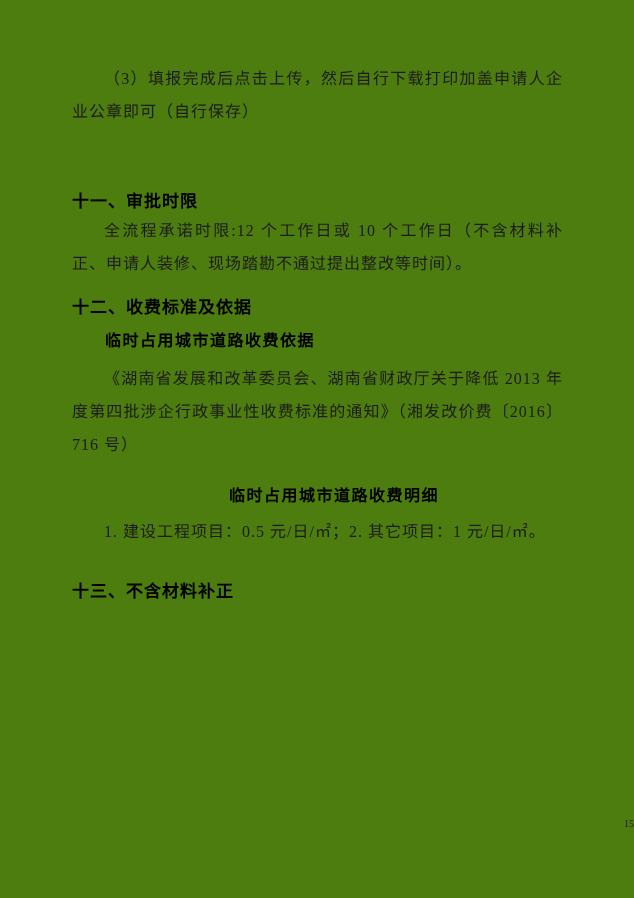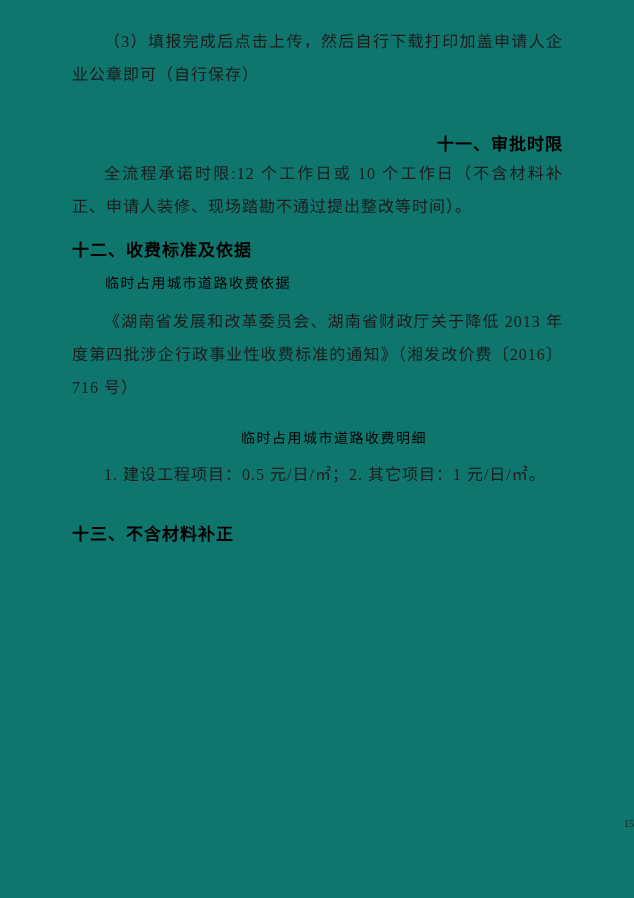--- a/index.html
+++ b/index.html
@@ -4,23 +4,23 @@
 <style>
   html, body {
     margin: 0;
     padding: 0;
     background: #ffffff;
   }
   .doc-page {
     position: relative;
     width: 634px;
     height: 898px;
-    background: #0f766e;
+    background: #4d7c0f;
     box-sizing: border-box;
-    padding: 25px 71px 0 72px;
+    padding: 62px 71px 0 72px;
     overflow: hidden;
     font-family: "Liberation Serif", "DejaVu Serif", serif;
     color: #1c1c1c;
   }
   .body-para {
     margin: 0;
     font-size: 16px;
     line-height: 33px;
     letter-spacing: 1px;
     text-align: justify;
@@ -32,27 +32,27 @@
     font-family: "Liberation Sans", "DejaVu Sans", sans-serif;
     font-weight: bold;
     font-size: 17px;
     line-height: 24px;
     letter-spacing: 1px;
     color: #000000;
     text-align: left;
   }
   .sub-heading {
     margin: 0 0 0 33px;
-    font-weight: normal;
-    font-size: 14px;
+    font-weight: bold;
+    font-size: 16px;
     line-height: 22px;
     letter-spacing: 1.5px;
     color: #000000;
   }
-  .mt-h11  { margin-top: 42px; text-align: right; }
+  .mt-h11  { margin-top: 62px; }
   .mt-p2   { margin-top: 12px; }
   .mt-h12  { margin-top: 16px; }
   .mt-sub1 { margin-top: 10px; }
   .mt-p4   { margin-top: 10px; }
   .mt-sub2 { margin-top: 24px; text-align: center; }
   .mt-p5   { margin-top: 8px; }
   .mt-h13  { margin-top: 32px; }
   .page-number {
     position: absolute;
     top: 818px;

